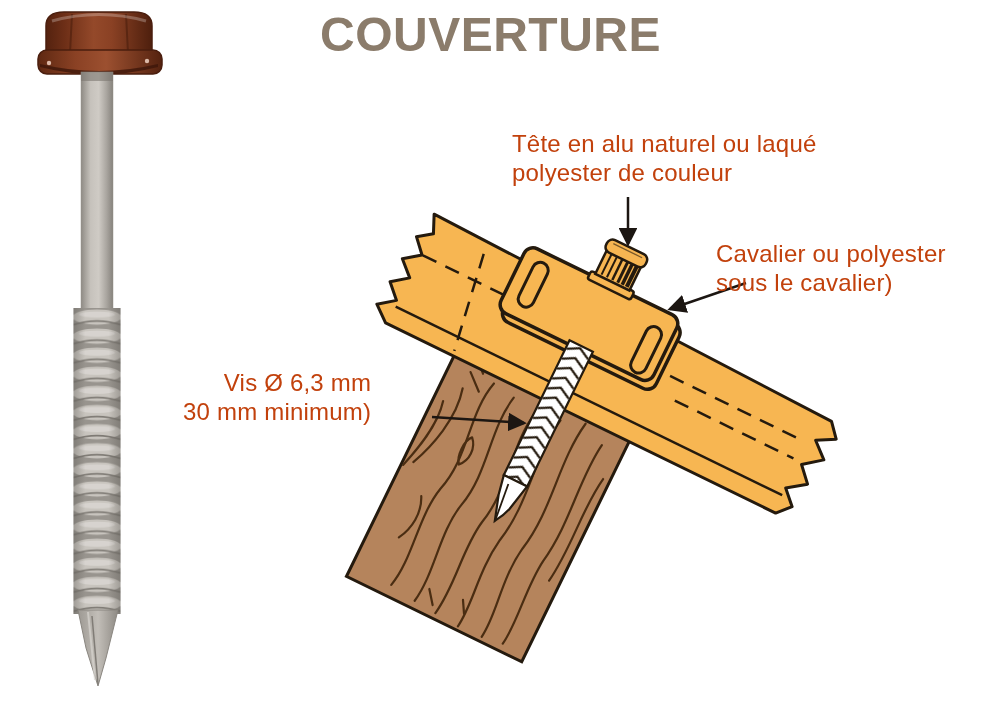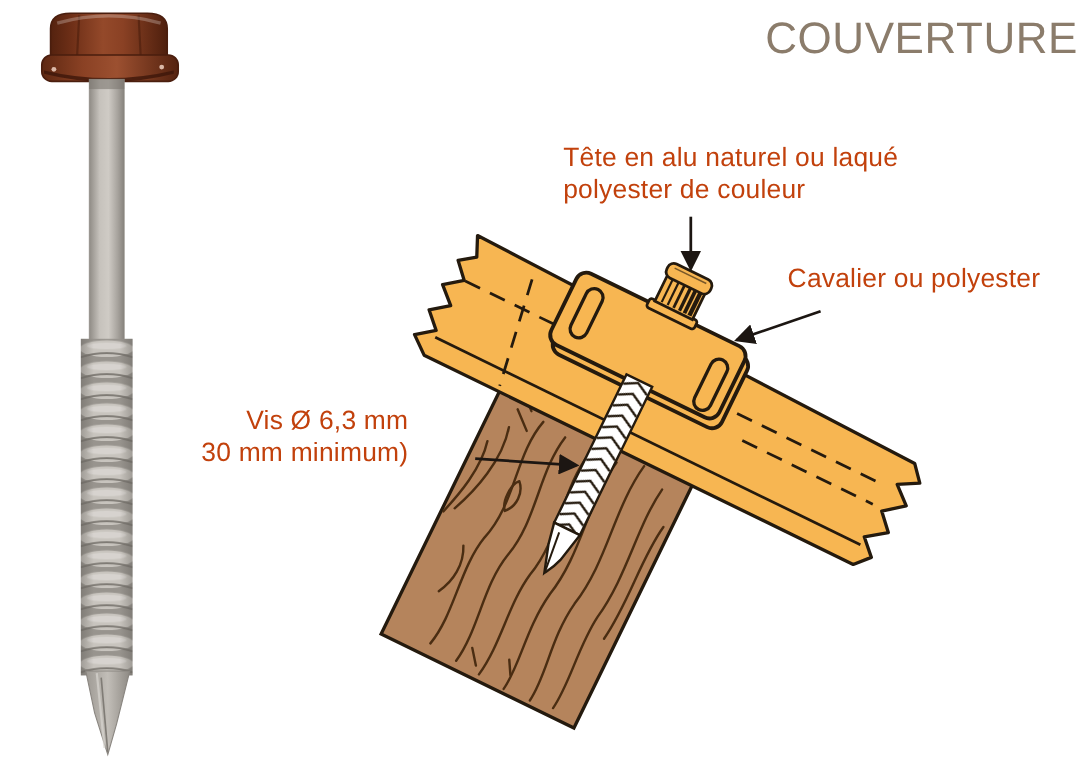--- a/index.html
+++ b/index.html
@@ -3,22 +3,22 @@
 <meta charset="utf-8">
 <style>
   html,body{margin:0;padding:0;}
   body{
     width:983px;height:704px;position:relative;overflow:hidden;
     background:#FFFFFF;
     font-family:"Liberation Sans", sans-serif;
   }
   .abs{position:absolute;}
   .title{
-    left:320px;top:12px;width:660px;text-align:right;
-    font-weight:normal;font-size:40px;line-height:46px;color:#8B7C6B;
+    left:320px;top:12px;width:660px;text-align:left;
+    font-weight:bold;font-size:48px;line-height:46px;color:#8B7C6B;
     letter-spacing:0.5px;
   }
   .note{
     font-size:24px;line-height:29px;color:#c2410c;letter-spacing:0.2px;
   }
   .note div{white-space:nowrap;}
   #head-label{left:512px;top:129px;}
   #cavalier-label{left:716px;top:239px;}
   #screw-label{left:183px;top:368px;text-align:right;}
   svg{position:absolute;left:0;top:0;}
@@ -174,18 +174,19 @@
   <div>COUVERTURE</div>
 </div>
 
 <div class="abs note" id="head-label">
   <div>Tête en alu naturel ou laqué</div>
   <div>polyester de couleur</div>
 </div>
 
 <div class="abs note" id="cavalier-label">
   <div>Cavalier ou polyester</div>
+  <div>sous le cavalier)</div>
 </div>
 
 <div class="abs note" id="screw-label">
   <div>Vis Ø 6,3 mm</div>
   <div>30 mm minimum)</div>
 </div>
 
 </body></html>

